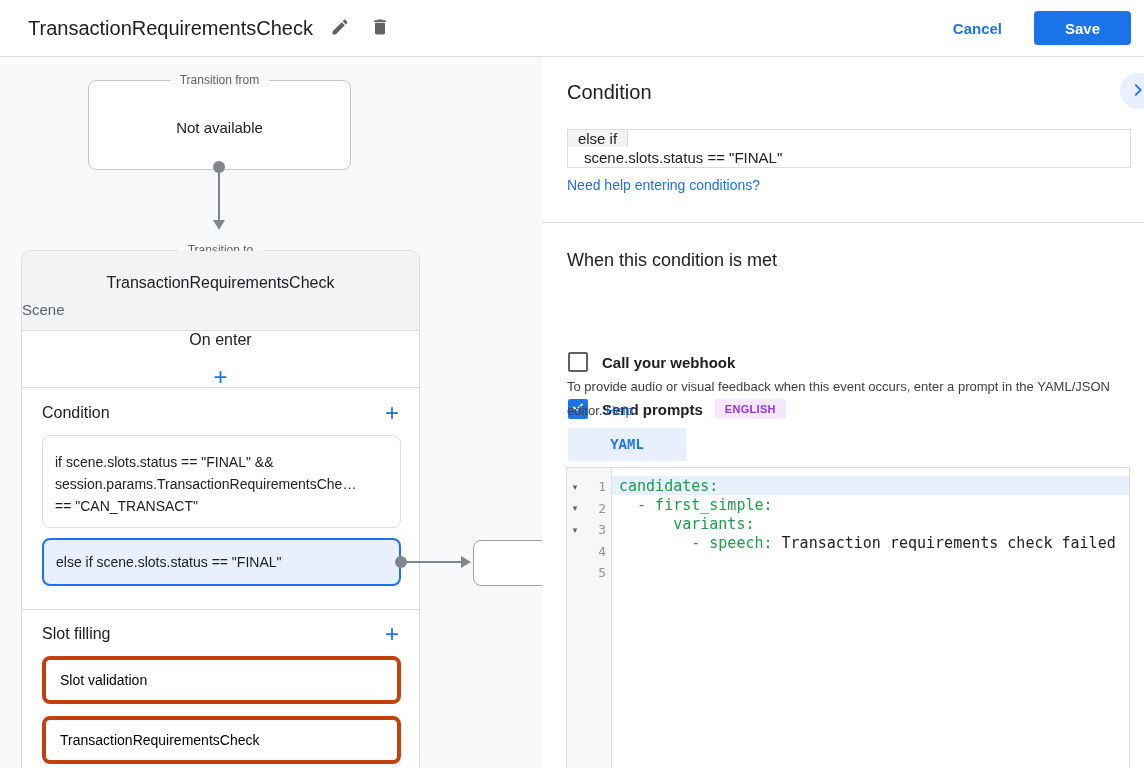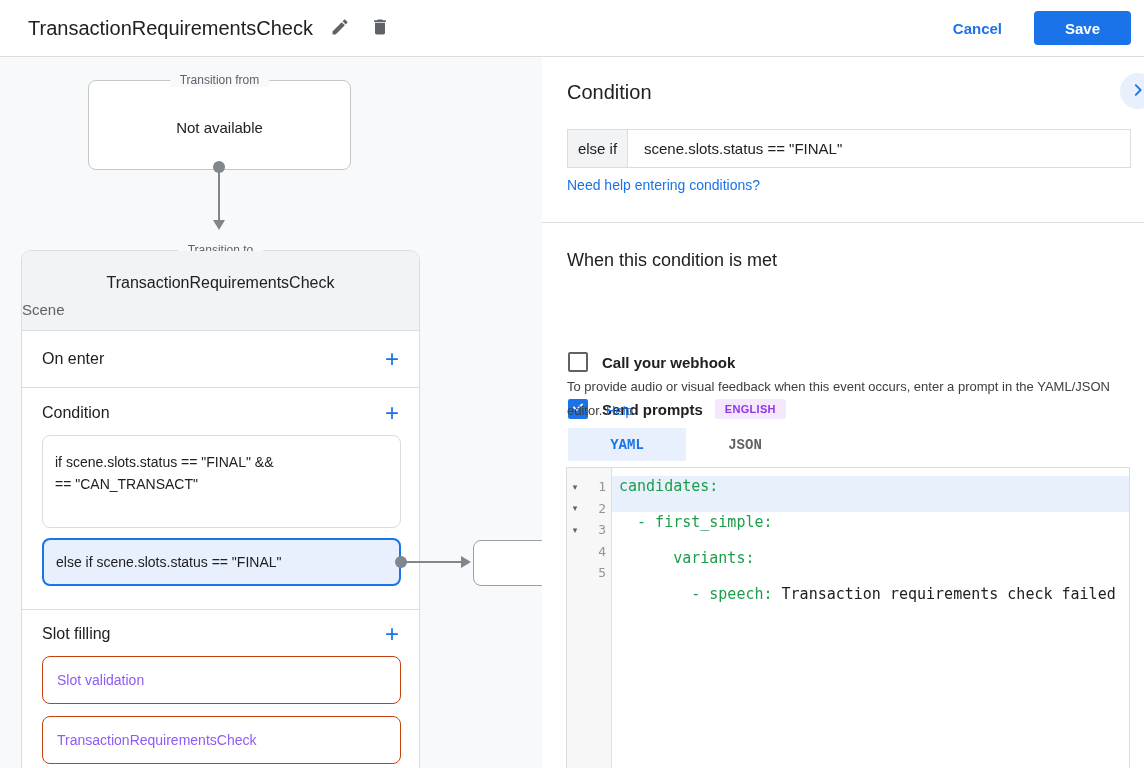--- a/index.html
+++ b/index.html
@@ -43,35 +43,35 @@
     background:#fff; border:1px solid #dadce0; border-radius:10px 10px 0 0; }
   .card-header { position:absolute; left:0; top:0; right:0; height:80px;
     background:#f1f3f4; border-bottom:1px solid #dadce0; border-radius:9px 9px 0 0; }
   .card-name { position:absolute; left:0; right:0; top:23px; text-align:center;
     font-size:16px; color:#202124; }
   .card-sub { position:absolute; left:0; right:0; top:42px; 
     font-size:15px; color:#5f6368; padding-top:8px; }
 
   .card-row { position:absolute; left:0; right:0; display:flex; align-items:center;
     padding:0 20px; }
-  .row-onenter { top:80px; height:57px; border-bottom:1px solid #dadce0; }
+  .row-onenter { top:80px; height:57px; border-bottom:1px solid #dadce0;flex-direction:column; }
   .row-condition { top:137px; height:50px; }
   .row-slots { top:358px; height:50px; }
   .row-label { font-size:16px; color:#202124; flex:1; }
   .plus-icon { color:#1a73e8; font-size:24px; font-weight:400; line-height:20px;
     cursor:pointer; background:none; border:none; font-family:inherit; }
 
   .cond-box { position:absolute; left:20px; width:359px; background:#fff;
     border:1px solid #dadce0; border-radius:8px; font-size:14px; color:#202124; }
   .cond-box-1 { top:184px; height:93px; padding:15px 0 0 12px; line-height:22px; }
   .cond-box-2 { top:287px; height:48px; display:flex; align-items:center;
     padding-left:12px; background:#e8f0fe; border:2px solid #1a73e8; }
   .slot-box { position:absolute; left:20px; width:359px; height:48px; background:#fff;
-    border:1px solid #c2410c; border-radius:8px; display:flex; align-items:center;
-    padding-left:14px; font-size:14px; color:#8b5cf6; }
+    border:4px solid #c2410c; border-radius:8px; display:flex; align-items:center;
+    padding-left:14px; font-size:14px; color:#000000; }
   .slot-box-1 { top:405px; }
   .slot-box-2 { top:465px; }
   .card-divider { position:absolute; left:0; right:0; top:358px; height:1px; background:#dadce0; }
 
   .h-dot { position:absolute; left:395px; top:499px; width:12px; height:12px;
     border-radius:50%; background:#80868b; }
   .h-line { position:absolute; left:405px; top:504px; width:56px; height:2px; background:#80868b; }
   .h-head { position:absolute; left:461px; top:499px; width:0; height:0;
     border-top:6px solid transparent; border-bottom:6px solid transparent;
     border-left:10px solid #80868b; }
@@ -80,21 +80,21 @@
 
   
   .panel { position:absolute; left:542px; top:57px; width:602px; height:711px;
     background:#fff; overflow:hidden; }
   .panel-title { position:absolute; left:25px; top:24px; font-size:20px; color:#202124; }
   .collapse-btn { position:absolute; left:578px; top:16px; width:36px; height:36px;
     border-radius:50%; background:#e8f0fe; border:none; cursor:pointer;
     display:flex; align-items:center; justify-content:center; }
 
   .cond-row { position:absolute; left:25px; top:72px; width:564px; height:39px;
-    border:1px solid #dadce0; display:flex; }
+    border:1px solid #dadce0; display:flex;flex-direction:column; }
   .op-label { width:60px; background:#f1f3f4; border-right:1px solid #dadce0;
     display:flex; align-items:center; justify-content:center; font-size:15px; color:#202124; }
   .cond-input { flex:1; border:none; outline:none; padding:0 16px; font-size:15px;
     color:#202124; font-family:inherit; background:#fff; }
 
   .help-link { position:absolute; left:25px; top:120px; font-size:14px; color:#1a73e8;
     text-decoration:none; cursor:pointer; }
 
   .panel-divider { position:absolute; left:0; top:165px; width:602px; height:1px; background:#dadce0; }
 
@@ -124,21 +124,21 @@
   .editor { position:absolute; left:24px; top:410px; width:564px; height:301px;
     border:1px solid #dadce0; border-bottom:none; display:flex;
     font-family:"DejaVu Sans Mono", monospace; font-size:15px; background:#fff; }
   .ed-gutter { width:45px; background:#f7f7f7; border-right:1px solid #e0e0e0;
     padding-top:8px; flex:0 0 auto; }
   .gr { height:21.5px; display:flex; align-items:center; }
   .fold { width:16px; text-align:center; font-size:9px; color:#616161; cursor:pointer;
     font-family:"Liberation Sans", sans-serif; }
   .num { flex:1; text-align:right; padding-right:5px; font-size:13px; color:#949494; }
   .ed-code { flex:1; padding-top:8px; overflow:hidden; }
-  .cr { height:36px; line-height:21.5px; padding-left:7px; white-space:pre; }
+  .cr { height:19px; line-height:21.5px; padding-left:7px; white-space:pre; }
   .cr.active { background:#e8f1fb; }
   .cm-key { color:#1a9e4a; }
   .cm-plain { color:#202124; }
 </style>
 </head>
 <body>
 
 <div class="topbar">
   <span class="topbar-title">TransactionRequirementsCheck</span>
   <button class="icon-btn edit">
@@ -183,20 +183,21 @@
       <button class="plus-icon">+</button>
     </div>
 
     <div class="card-row row-condition">
       <span class="row-label">Condition</span>
       <button class="plus-icon">+</button>
     </div>
 
     <div class="cond-box cond-box-1">
       <div>if scene.slots.status == "FINAL" &amp;&amp;</div>
+      <div>session.params.TransactionRequirementsChe…</div>
       <div>== "CAN_TRANSACT"</div>
     </div>
 
     <div class="cond-box cond-box-2">
       <div>else if scene.slots.status == "FINAL"</div>
     </div>
 
     <div class="card-divider"></div>
 
     <div class="card-row row-slots">
@@ -254,21 +255,20 @@
     <span class="lang-badge">ENGLISH</span>
   </div>
 
   <div class="desc">
     <span>To provide audio or visual feedback when this event occurs, enter a prompt in the YAML/JSON editor.</span>
     <a>Help</a>
   </div>
 
   <div class="tabs">
     <button class="tab active">YAML</button>
-    <button class="tab">JSON</button>
   </div>
 
   <div class="editor">
     <div class="ed-gutter" id="ed-gutter">
         <div class="gr">
           <span class="fold">▾</span>
           <span class="num">1</span>
         </div>
         <div class="gr">
           <span class="fold">▾</span>

